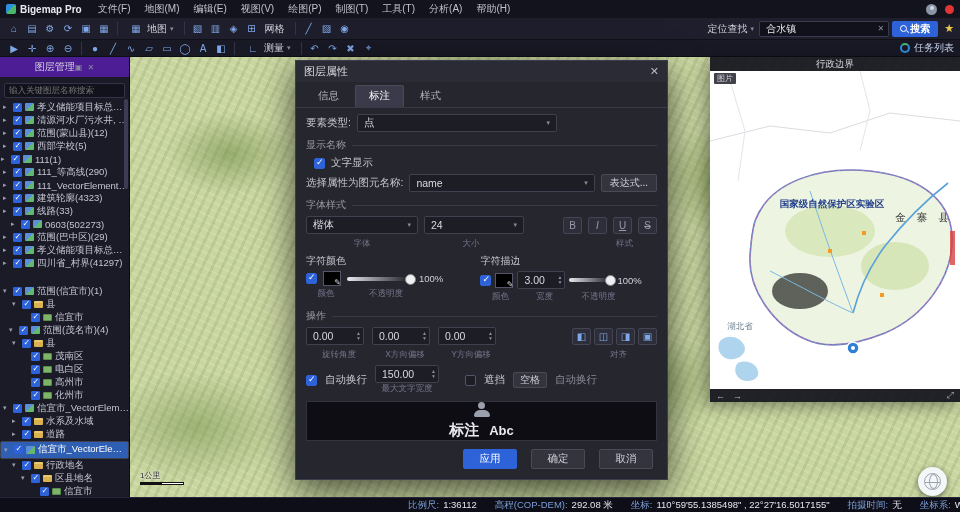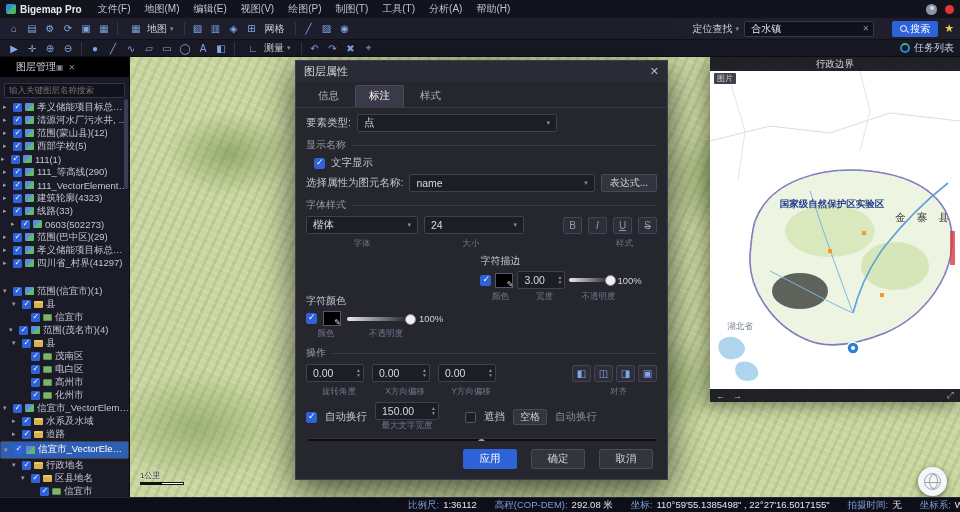--- a/index.html
+++ b/index.html
@@ -24,21 +24,21 @@
   .tb-group{display:flex;align-items:center;gap:2px;}
   .tbi{display:inline-flex;align-items:center;justify-content:center;width:16px;height:15px;color:#7fa8e8;font-size:10px;border-radius:2px;cursor:default;}
   .vsep{width:1px;height:13px;background:#33334a;margin:0 5px;}
   .tb-dd{display:flex;align-items:center;gap:3px;padding:2px 5px;border-radius:2px;color:#d0d0da;cursor:default;}
   .tb-dd .caret{font-size:7px;color:#8a8a9a;}
   .tb-label{padding:2px 5px;color:#d0d0da;}
   .spacer{flex:1;}
   .search-box{display:flex;align-items:center;background:#11111b;border:1px solid #3a3a4e;border-radius:2px;height:16px;width:130px;padding:0 4px;}
   .search-box input{flex:1;background:transparent;border:none;outline:none;color:#e8e8f0;font-size:10px;width:100px;}
   .clear-x{color:#8a8a9a;font-size:8px;cursor:default;}
-  .search-btn{display:flex;align-items:center;gap:3px;background:#2e62d9;color:#fff;border:none;border-radius:2px;height:16px;padding:0 8px;font-size:10px;margin-left:18px;cursor:default;}
+  .search-btn{display:flex;align-items:center;gap:3px;background:#2e62d9;color:#fff;border:none;border-radius:2px;height:16px;padding:0 8px;font-size:10px;margin-left:3px;cursor:default;font-weight:bold;}
   .mag{width:7px;height:7px;border:1.4px solid #fff;border-radius:50%;position:relative;display:inline-block;}
   .mag::after{content:"";position:absolute;width:3px;height:1.4px;background:#fff;transform:rotate(45deg);right:-3px;bottom:-1px;}
   .star{color:#e8c84a;font-size:11px;margin-left:6px;}
   .task-list{display:flex;align-items:center;gap:4px;color:#c9d6f0;}
   .task-ico{width:10px;height:10px;border-radius:50%;border:2px solid #2e8fe0;border-top-color:#49b86a;}
 
   
   .workspace{position:absolute;top:57px;left:0;right:0;bottom:15px;}
   .map-bg{position:absolute;top:0;bottom:0;left:130px;right:0;background-color:#c9d6a0;background-image:
     radial-gradient(90px 60px at 12% 22%,rgba(108,138,68,.55),transparent 70%),
@@ -49,21 +49,21 @@
     radial-gradient(90px 60px at 90% 58%,rgba(236,231,187,.7),transparent 70%),
     radial-gradient(130px 80px at 8% 84%,rgba(113,143,73,.5),transparent 70%),
     radial-gradient(100px 70px at 50% 90%,rgba(120,150,80,.45),transparent 70%),
     repeating-linear-gradient(115deg,rgba(88,112,52,.14) 0 3px,transparent 3px 9px),
     repeating-linear-gradient(25deg,rgba(250,248,222,.16) 0 2px,transparent 2px 7px);}
   .scalebar{position:absolute;left:10px;bottom:12px;font-size:8px;color:#1c1c1c;text-shadow:0 0 2px #fff,0 0 2px #fff;}
   .scalebar .bar{width:44px;height:3px;background:linear-gradient(to right,#111 0 50%,#fff 50% 100%);border:1px solid #111;margin-top:1px;}
 
   
   .sidebar{position:absolute;top:0;bottom:0;left:0;width:130px;background:#1b1b28;border-right:1px solid #0d0d14;display:flex;flex-direction:column;}
-  .side-header{height:20px;display:flex;align-items:center;justify-content:flex-start;padding:0 16px;background:#000000;font-size:10px;color:#d5d5e0;}
+  .side-header{height:20px;display:flex;align-items:center;justify-content:center;padding:0 16px;background:#4c1d95;font-size:10px;color:#d5d5e0;}
   .side-hicons{display:flex;gap:5px;color:#8a8aa0;font-size:8px;}
   .side-search{padding:2px 4px;}
   .side-search input{width:100%;height:15px;background:#12121c;border:1px solid #33334a;border-radius:2px;color:#9a9ab0;font-size:8.5px;padding:0 4px;outline:none;}
   .tree{flex:1;overflow:hidden;padding-top:1px;position:relative;}
   .trow{display:flex;align-items:center;gap:3px;height:13px;font-size:9.5px;color:#c4c4d2;white-space:nowrap;cursor:default;}
   .trow.sel{background:#2f5fb3;color:#fff;}
   .texp{width:7px;font-size:7px;color:#9a9ab0;flex:0 0 auto;}
   .tcb{width:9px;height:9px;border:1px solid #4a4a60;background:#15151f;border-radius:1px;flex:0 0 auto;position:relative;}
   .tcb.on{background:#2e62d9;border-color:#2e62d9;}
   .tcb.on::after{content:"✓";position:absolute;top:-2px;left:0.5px;font-size:8px;color:#fff;}
@@ -505,21 +505,21 @@
           <span class="stylebtn u">U</span>
           <span class="stylebtn s">S</span>
         </div>
         <div class="caps">
           <span style="width:112px;text-align:center;">字体</span>
           <span style="width:106px;text-align:center;">大小</span>
           <span style="flex:1;text-align:right;padding-right:24px;">样式</span>
         </div>
 
         <div class="row" style="align-items:flex-start;gap:14px;">
-          <div style="flex:1;margin-top:40px;">
+          <div style="flex:1;">
             <div class="lab" style="font-size:10px;margin-bottom:3px;">字符颜色</div>
             <div class="row">
               <span class="cbx on"></span>
               <span class="swatch"></span>
               <span class="sld" style="width:66px;"></span>
               <span class="pct">100%</span>
             </div>
             <div class="caps" style="margin-top:2px;">
               <span style="width:40px;text-align:center;">颜色</span>
               <span style="width:80px;text-align:center;">不透明度</span>

